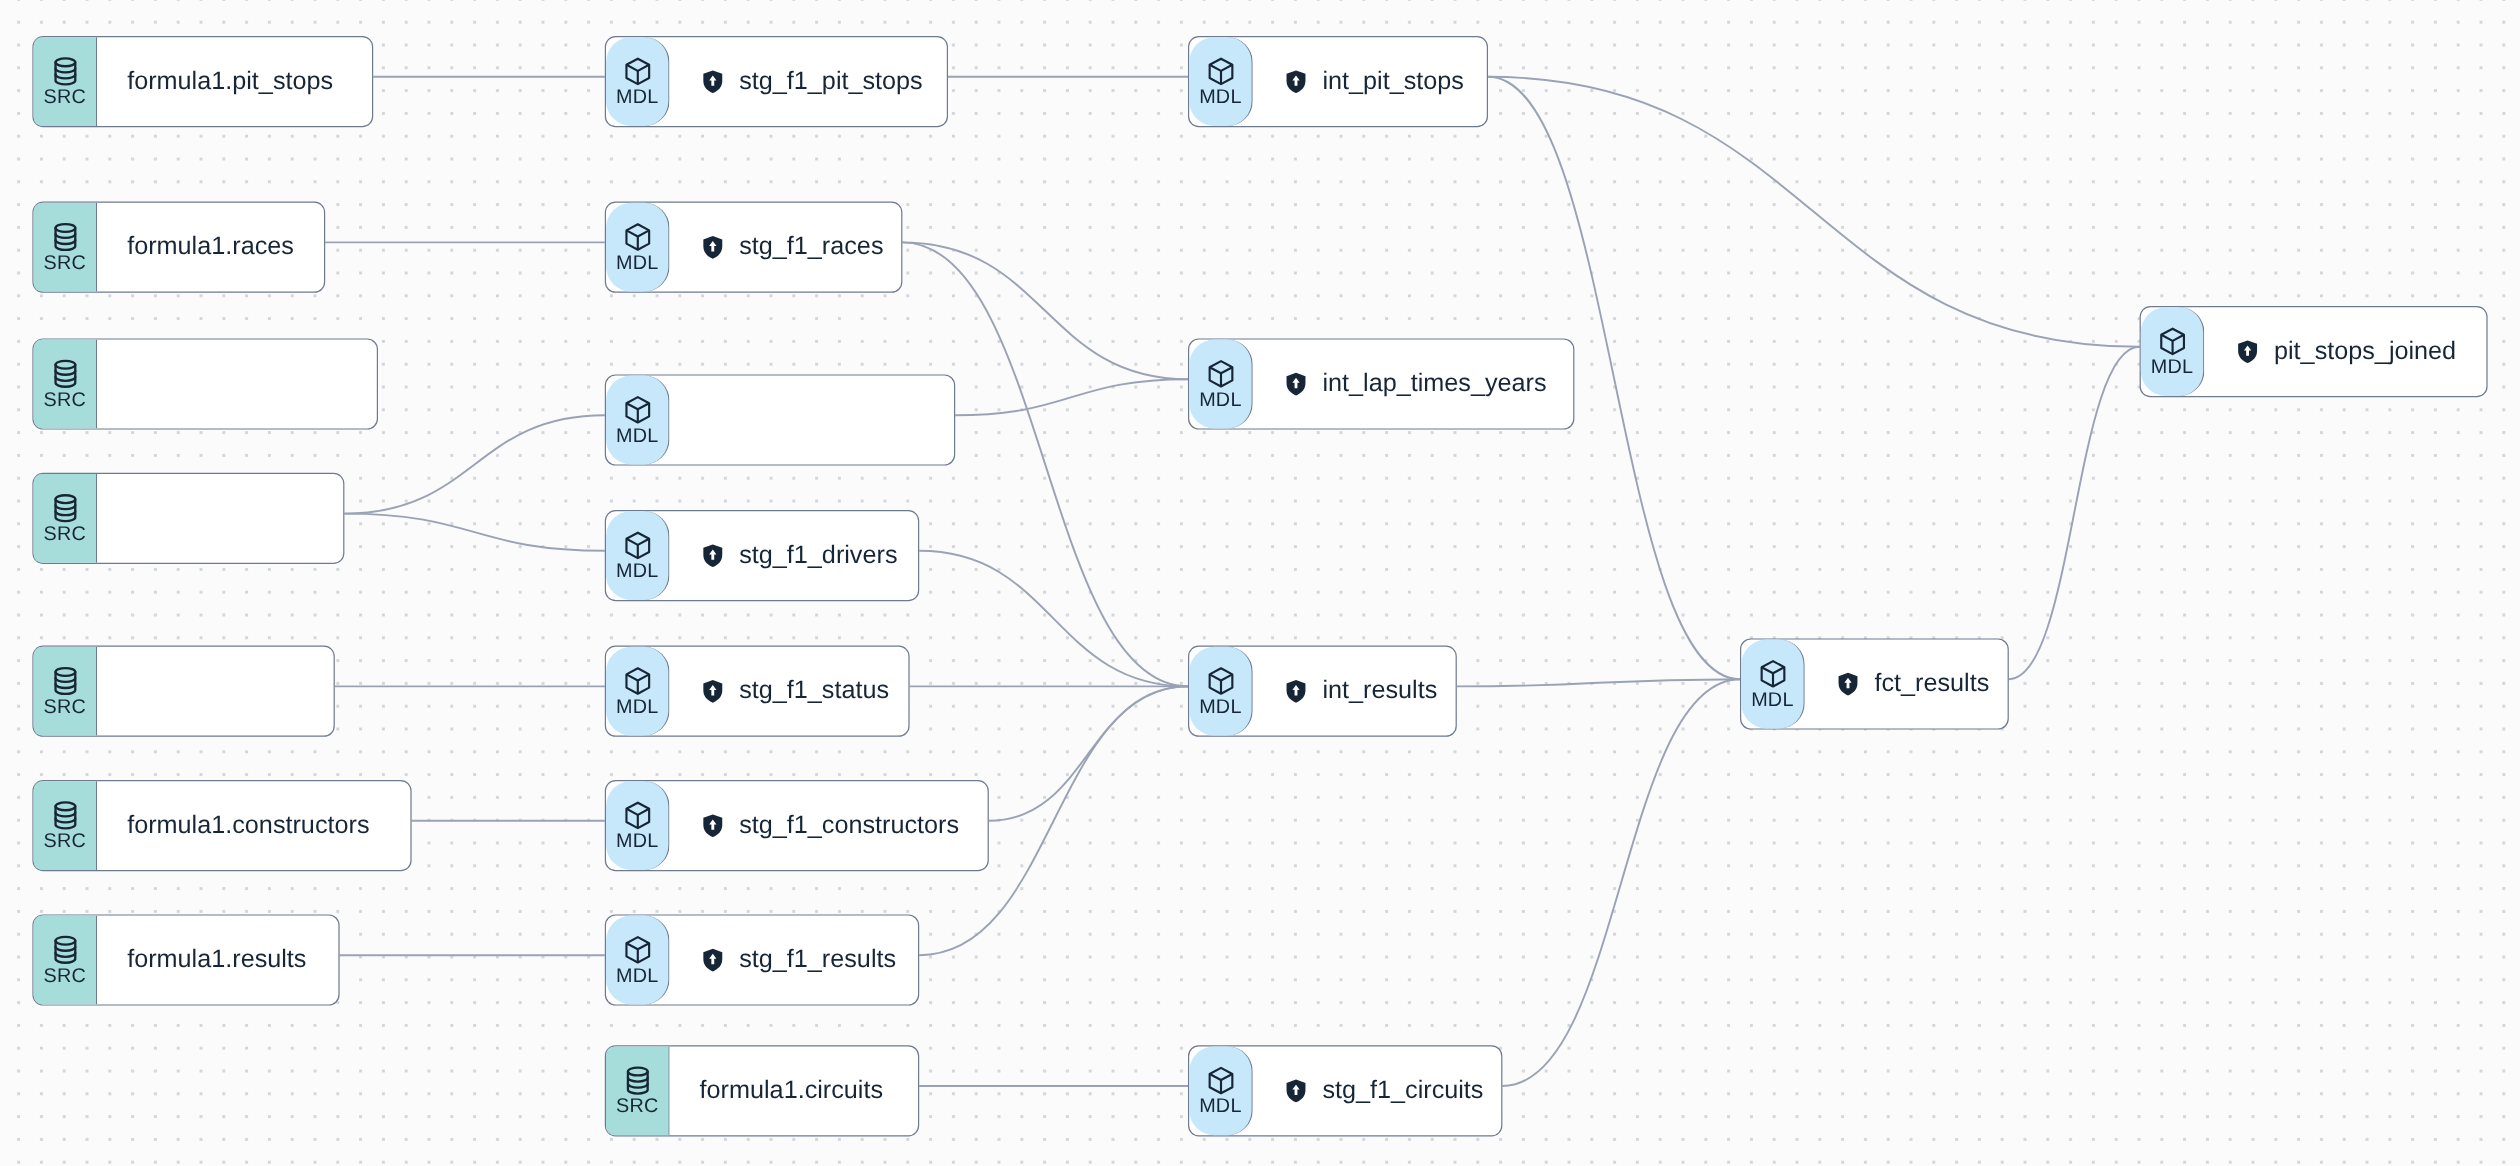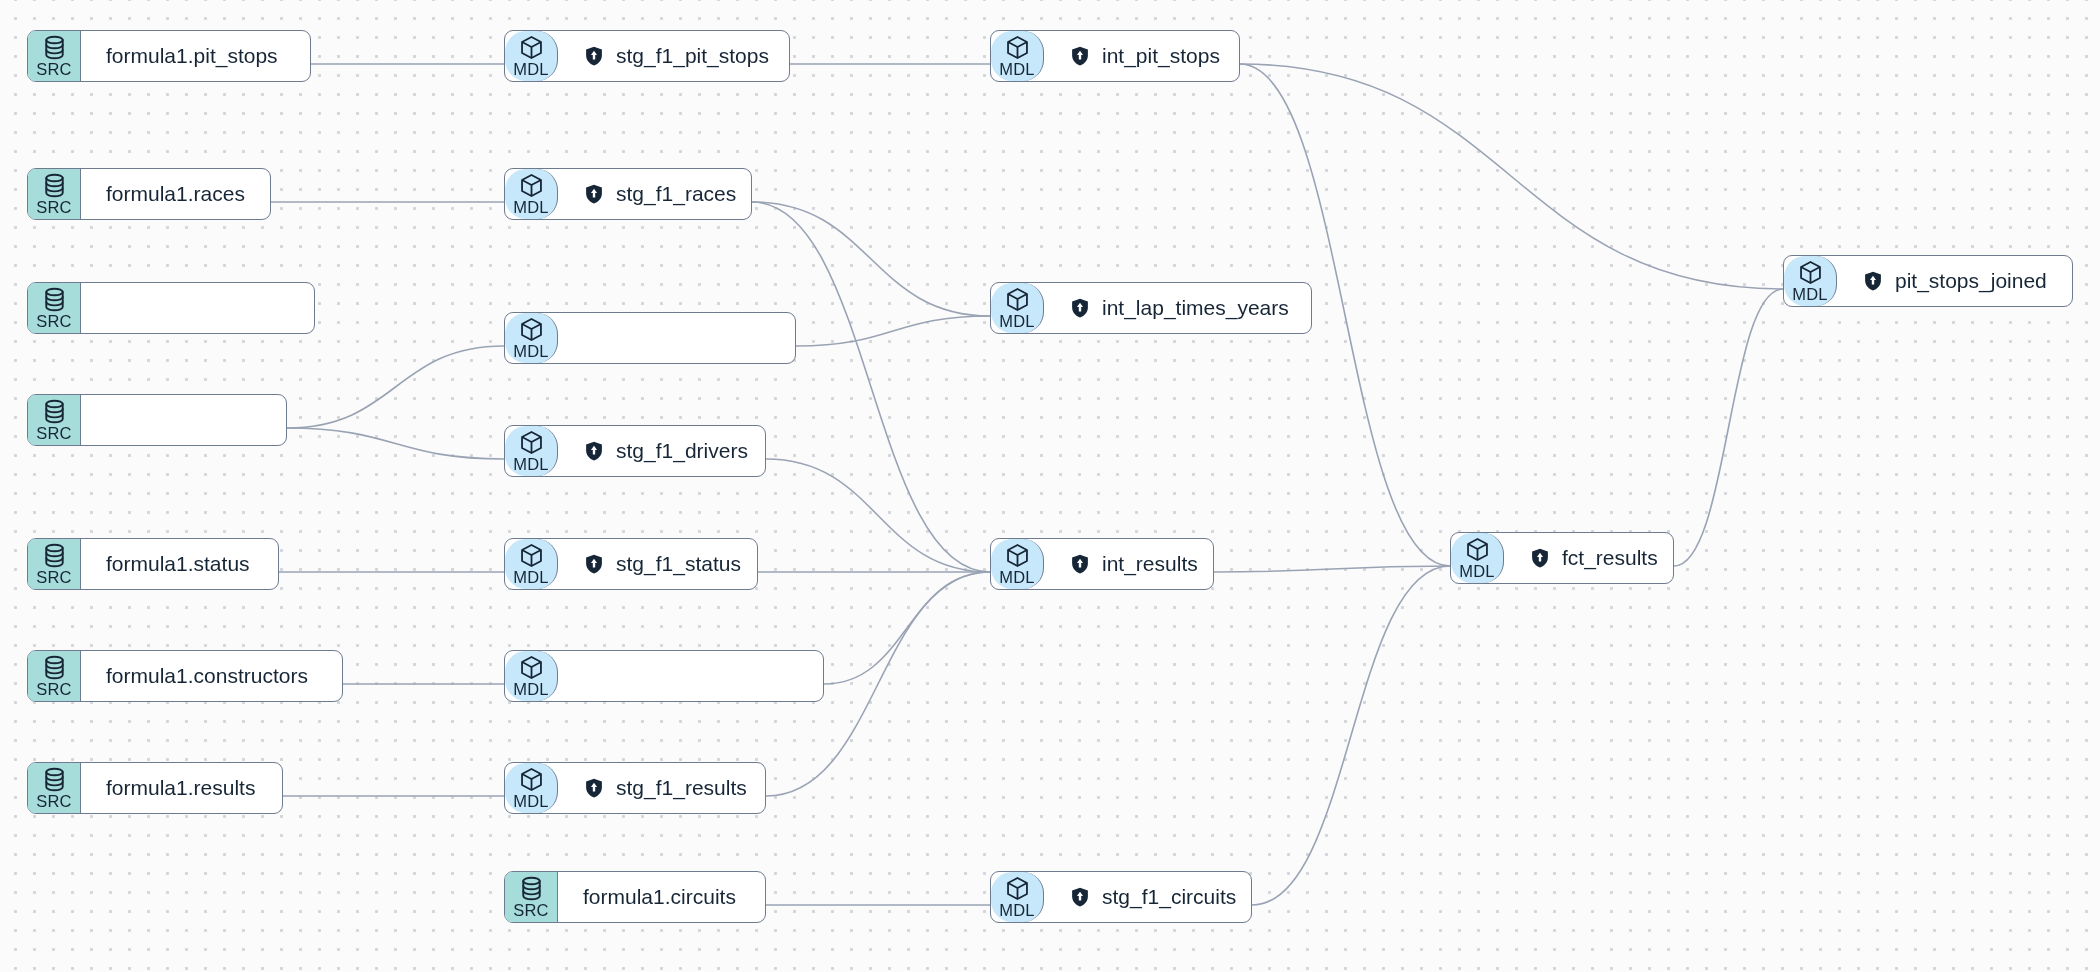--- a/index.html
+++ b/index.html
@@ -11,21 +11,21 @@
   #canvas{
     position:relative;width:2100px;height:972px;overflow:hidden;
     background-color:var(--bg);
     background-image:radial-gradient(var(--dot) 1.4px, transparent 1.5px);
     background-size:19px 19px;
     background-position:6px 9px;
   }
   #edges{position:absolute;left:0;top:0;width:2100px;height:972px;}
   #edges path{fill:none;stroke:var(--edge);stroke-width:1.6px;}
   .node{
-    position:absolute;display:flex;height:52px;box-sizing:border-box;
+    position:absolute;display:flex;height:76px;box-sizing:border-box;
     background:var(--white);border:1.6px solid var(--border);border-radius:9px;
     cursor:pointer;
   }
   .badge{
     flex:none;width:52px;display:flex;flex-direction:column;align-items:center;
     justify-content:center;gap:0px;border-right:1.6px solid var(--border);
     border-radius:7px 0 0 7px;
   }
   .node.source .badge{background:var(--teal);}
   .node.model  .badge{background:var(--blue);border-radius:21px;}
@@ -119,23 +119,20 @@
       <div class="node source" style="left: 27px; top: 538px; width: 252px;">
         <div class="badge">
           <svg viewBox="0 0 24 24" width="27" height="27" fill="none" stroke="var(--ink)" stroke-width="1.7" stroke-linecap="round">
             <ellipse cx="12" cy="5.3" rx="7.3" ry="2.9"></ellipse>
             <path d="M4.7 5.3 V18.7 C4.7 20.3 8 21.6 12 21.6 C16 21.6 19.3 20.3 19.3 18.7 V5.3"></path>
             <path d="M4.7 9.8 C4.7 11.4 8 12.7 12 12.7 C16 12.7 19.3 11.4 19.3 9.8"></path>
             <path d="M4.7 14.3 C4.7 15.9 8 17.2 12 17.2 C16 17.2 19.3 15.9 19.3 14.3"></path>
           </svg>
           <span class="badge-label">SRC</span>
         </div>
-        <div class="name-wrap">
-          <span class="node-label">formula1.status</span>
-        </div>
       </div>
       <div class="node source" style="left: 27px; top: 650px; width: 316px;">
         <div class="badge">
           <svg viewBox="0 0 24 24" width="27" height="27" fill="none" stroke="var(--ink)" stroke-width="1.7" stroke-linecap="round">
             <ellipse cx="12" cy="5.3" rx="7.3" ry="2.9"></ellipse>
             <path d="M4.7 5.3 V18.7 C4.7 20.3 8 21.6 12 21.6 C16 21.6 19.3 20.3 19.3 18.7 V5.3"></path>
             <path d="M4.7 9.8 C4.7 11.4 8 12.7 12 12.7 C16 12.7 19.3 11.4 19.3 9.8"></path>
             <path d="M4.7 14.3 C4.7 15.9 8 17.2 12 17.2 C16 17.2 19.3 15.9 19.3 14.3"></path>
           </svg>
           <span class="badge-label">SRC</span>
@@ -259,20 +256,29 @@
         </div>
       </div>
       <div class="node model" style="left: 504px; top: 650px; width: 320px;">
         <div class="badge">
           <svg viewBox="0 0 24 24" width="27" height="27" fill="none" stroke="var(--ink)" stroke-width="1.6" stroke-linejoin="round">
             <path d="M12 2.6 L20.4 7.1 V16.9 L12 21.4 L3.6 16.9 V7.1 Z"></path>
             <path d="M3.6 7.1 L12 11.6 L20.4 7.1"></path>
             <path d="M12 11.6 V21.4"></path>
           </svg>
           <span class="badge-label">MDL</span>
+        </div>
+        <div class="name-wrap">
+          <span class="shield">
+            <svg viewBox="0 0 24 24" width="22" height="22">
+              <path d="M12 1.8 L20.6 4.9 V11.2 C20.6 16.7 17.1 20.5 12 22.4 C6.9 20.5 3.4 16.7 3.4 11.2 V4.9 Z" fill="var(--ink)"></path>
+              <path d="M12 6.4 L15.3 10.9 H13.3 V15.8 H10.7 V10.9 H8.7 Z" fill="#ffffff"></path>
+            </svg>
+          </span>
+          <span class="node-label">stg_f1_constructors</span>
         </div>
       </div>
       <div class="node model" style="left: 504px; top: 762px; width: 262px;">
         <div class="badge">
           <svg viewBox="0 0 24 24" width="27" height="27" fill="none" stroke="var(--ink)" stroke-width="1.6" stroke-linejoin="round">
             <path d="M12 2.6 L20.4 7.1 V16.9 L12 21.4 L3.6 16.9 V7.1 Z"></path>
             <path d="M3.6 7.1 L12 11.6 L20.4 7.1"></path>
             <path d="M12 11.6 V21.4"></path>
           </svg>
           <span class="badge-label">MDL</span>

